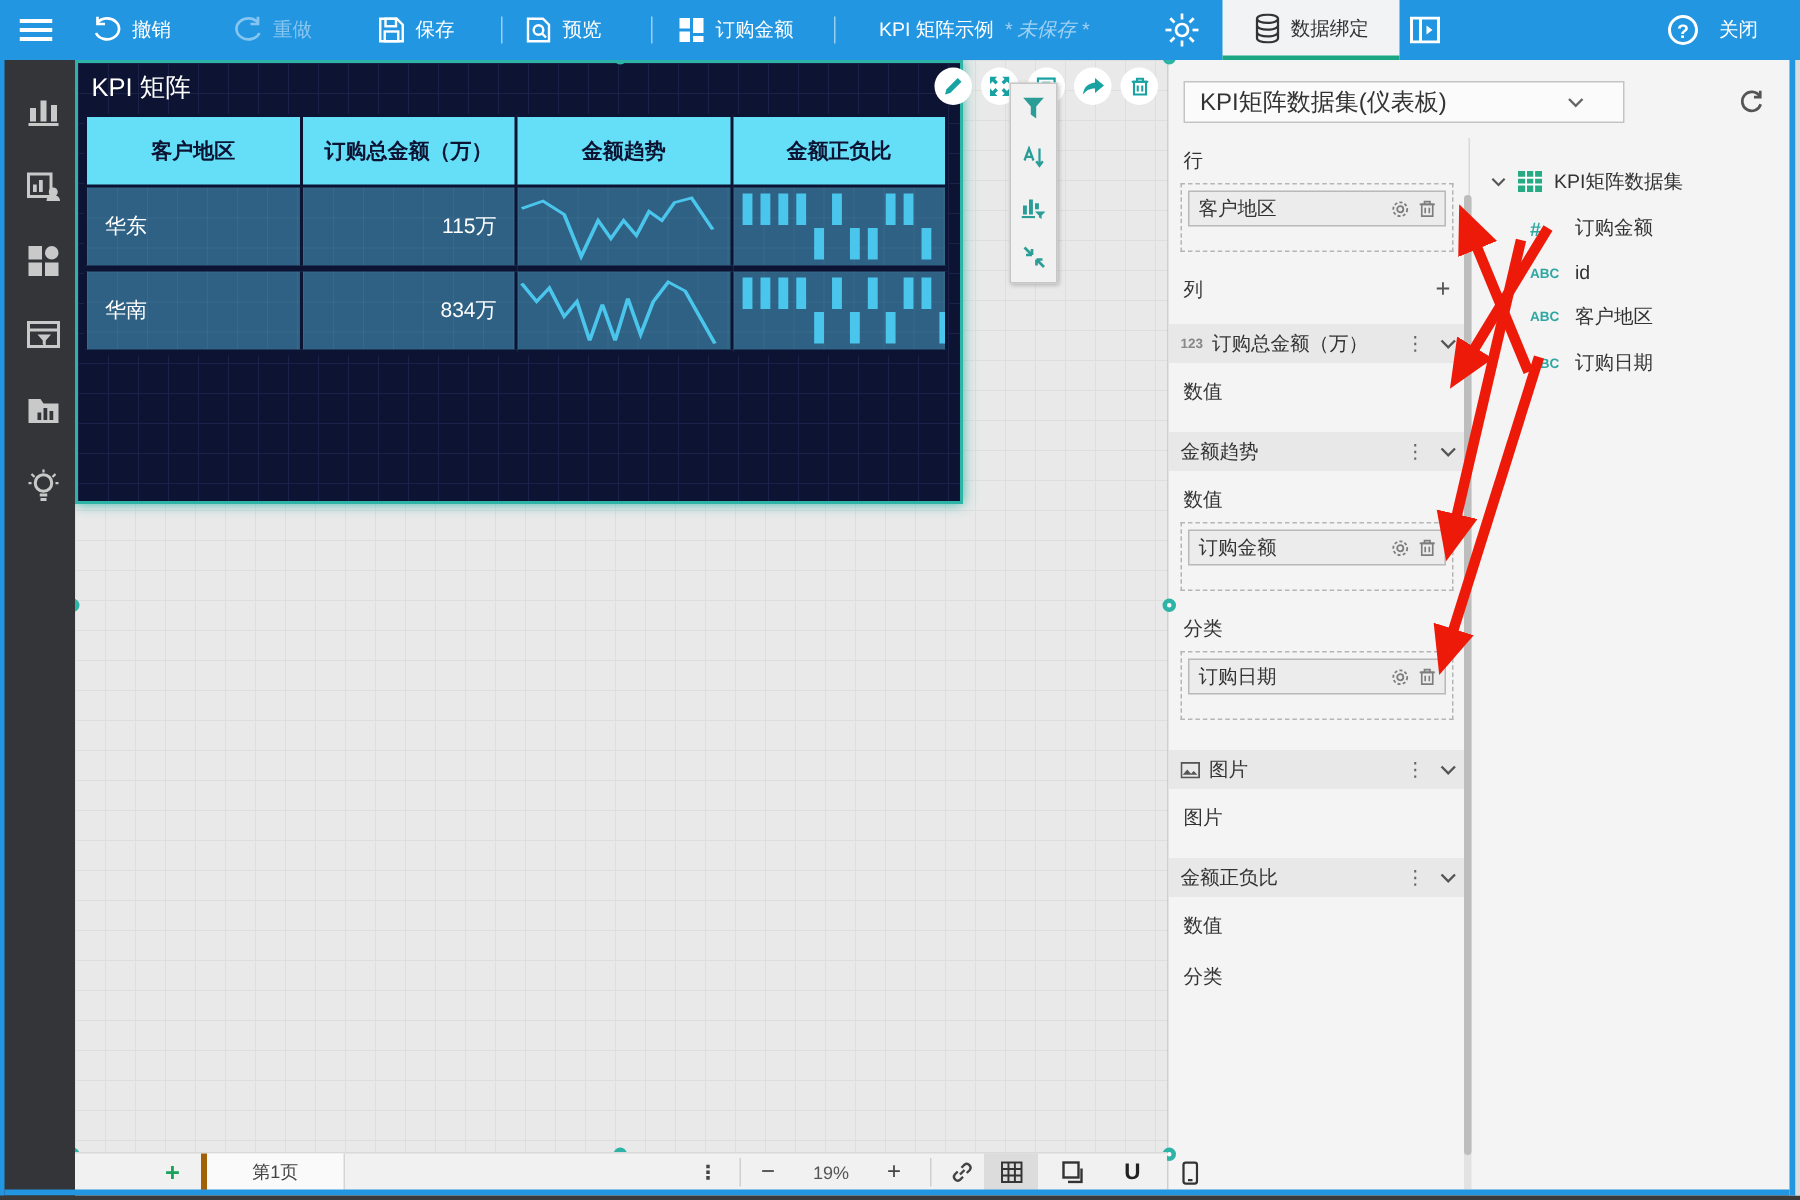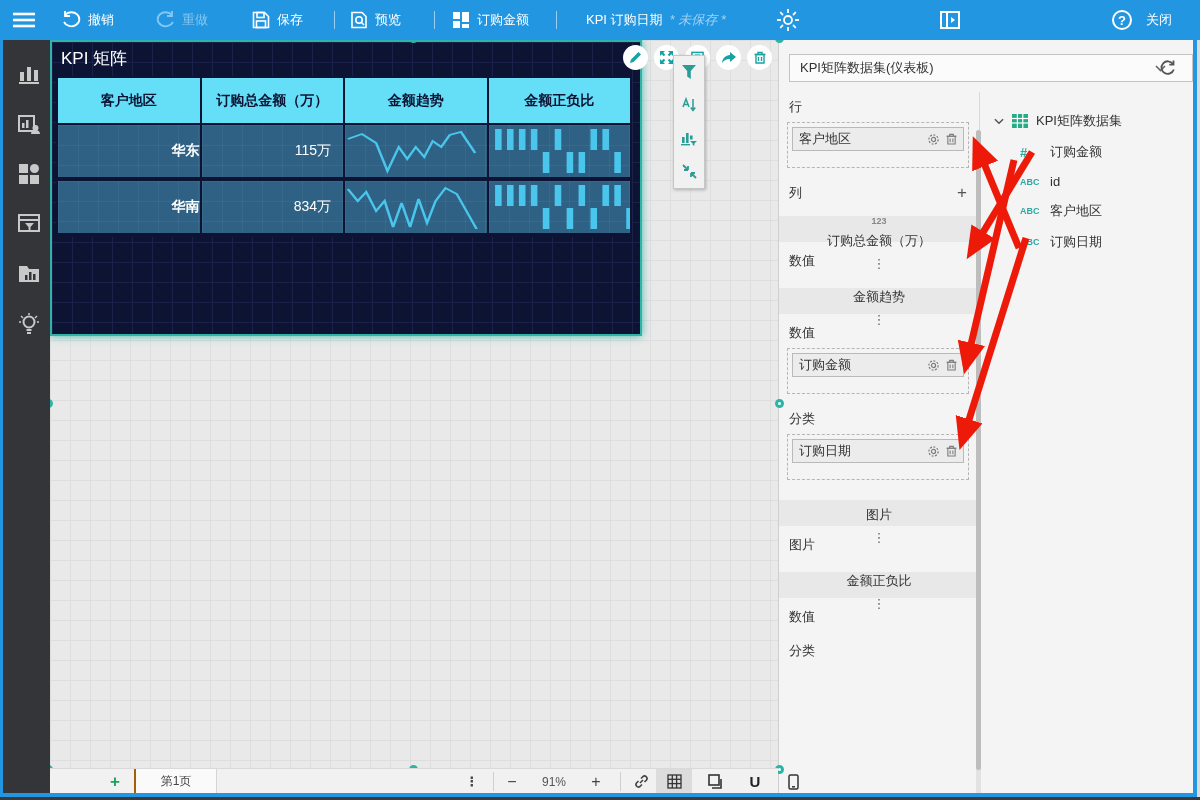--- a/index.html
+++ b/index.html
@@ -38,44 +38,44 @@
     background-size:20px 20px; }
   .handle { position:absolute; width:9px; height:9px; border-radius:50%; background:#fff; border:3px solid #2db4a6; z-index:6; }
   #widget-title { position:absolute; left:11px; top:7px; color:#fff; font-size:17px; }
   .wbtns { position:absolute; right:6px; top:5px; display:flex; gap:6px; }
   .wbtn { width:25px; height:25px; border-radius:50%; background:#fff; color:#19a2a2; display:flex; align-items:center; justify-content:center; cursor:pointer; }
   #ktable { position:absolute; left:6px; top:36px; width:576px; border-collapse:collapse; table-layout:fixed; }
   #ktable th { background:#65dff8; color:#0d1433; font-size:14px; height:47px; border:2px solid #0d1433; font-weight:bold; }
   #ktable td { height:55px; background:#2e6184; color:#fff; font-size:14px; border:2px solid #0d1433; border-bottom:4px solid #0d1433;
     background-image:linear-gradient(rgba(255,255,255,.05) 1px, transparent 1px),linear-gradient(90deg,rgba(255,255,255,.05) 1px, transparent 1px);
     background-size:20px 20px; }
-  .cell-l { padding-left:12px; text-align:right;font-weight:bold; }
+  .cell-l { padding-left:12px; text-align:left; }
   .cell-r { padding-right:12px; text-align:right; }
   .spark { width:100%; height:52px; display:block; }
 
   
   #minibar { left:623px; top:15px; width:32px; height:134px; background:#f1f1f1; border:1px solid #c6c6c6;
     box-shadow:1px 1px 3px rgba(0,0,0,.25); display:flex; flex-direction:column; align-items:center; justify-content:space-around; color:#2a9d96; }
   #minibar svg { cursor:pointer; }
 
   
   #rpanel { left:778px; top:40px; width:415px; height:753px; background:#f4f4f4; border-left:1px solid #cfcfcf; overflow:hidden; }
   #dataset-row { position:absolute; left:10px; top:14px; width:395px; height:28px; }
-  #dataset-select { position:absolute; left:0; top:0; width:404px; height:28px; background:#fbfbfb; border:1px solid #c4c4c4;
-    font-size:13px; color:#333; display:flex; align-items:center; padding:0 26px 0 10px; cursor:pointer; }
+  #dataset-select { position:absolute; left:0; top:0; width:294px; height:28px; background:#fbfbfb; border:1px solid #c4c4c4;
+    font-size:16px; color:#333; display:flex; align-items:center; padding:0 26px 0 10px; cursor:pointer; }
   .panel-cols { position:absolute; left:0; top:52px; width:415px; height:701px; display:flex; }
   #bind-col { width:200px; padding:2px 10px 0 8px; position:relative; }
   #bind-scrollbar { position:absolute; left:197px; top:38px; width:5px; height:668px; background:#e2e2e2; border-radius:3px; }
   #bind-thumb { position:absolute; left:0; top:0; width:5px; height:640px; background:#bdbdbd; border-radius:3px; }
   #col-divider { width:1px; background:#d8d8d8; }
   #fields-col { flex:1; padding:4px 10px 0 12px; }
 
   .slot-label { font-size:13px; color:#333; margin:10px 0 6px 2px; }
   .sec-hd { margin:14px -10px 0 -8px; height:26px; background:#e8e8e8; display:flex; align-items:center;
-    padding:0 8px; font-size:13px; color:#333; gap:6px;flex-direction:column; }
+    padding:0 8px; font-size:13px; color:#333; gap:6px; }
   .sec-hd .grow { flex:1; }
   .kebab { color:#666; font-size:13px; cursor:pointer; padding:0 4px; }
   .dropzone { border:1px dashed #b5b5b5; padding:4px 4px 16px 4px; }
   .dropzone.empty { padding:0; height:40px; display:flex; align-items:center; justify-content:center; color:#aaa; font-size:13px; }
   .chip { height:24px; background:#ececec; border:1px solid #b9b9b9; display:flex; align-items:center;
     font-size:13px; color:#333; padding:0 6px; gap:6px; cursor:grab; }
   .chip .grow { flex:1; overflow:hidden; white-space:nowrap; }
   .chip svg { color:#7d7d7d; cursor:pointer; flex:none; }
   .colrow { display:flex; align-items:center; margin:16px 2px 0 2px; }
   .colrow .grow { flex:1; }
@@ -88,21 +88,21 @@
   #search-box input { border:none; background:transparent; outline:none; font-size:13px; color:#666; width:140px; font-family:inherit; }
   .tree-root { display:flex; align-items:center; gap:8px; margin:16px 0 0 2px; font-size:13px; color:#333; cursor:pointer; }
   .field-item { display:flex; align-items:center; gap:8px; margin:13px 0 0 28px; font-size:13px; color:#333; cursor:grab; }
   .ftype { color:#2fa8a2; font-size:9px; font-weight:bold; width:22px; flex:none; }
   .ftype.hash { font-size:13px; }
 
   
   #bottombar { left:50px; top:768px; width:728px; height:25px; background:#f1f1f1; border-top:1px solid #d9d9d9; z-index:25; }
   .bbi { position:absolute; top:0; height:25px; display:flex; align-items:center; justify-content:center; font-size:13px; color:#444; cursor:pointer; }
   .bb-sep { position:absolute; top:3px; width:1px; height:19px; background:#cfcfcf; }
-  #page-tab { left:84px; width:83px; background:#fafafa; border-left:2px solid #a16207; border-right:1px solid #d5d5d5; font-size:12px; }
+  #page-tab { left:84px; width:96px; background:#fafafa; border-left:4px solid #a16207; border-right:1px solid #d5d5d5; font-size:12px; }
   #grid-btn { left:606px; width:36px; background:#dcdcdc; }
   
   #frame-bottom-blue { left:3px; top:793px; width:1190px; height:4px; background:#2396e2; z-index:40; }
   #frame-bottom-dark { left:0; top:797px; width:1200px; height:3px; background:#3a3a3a; z-index:40; }
   #frame-right-blue { left:1193px; top:40px; width:4px; height:757px; background:#2396e2; z-index:40; }
   #frame-right-gray { left:1197px; top:40px; width:3px; height:757px; background:#dcdcdc; z-index:40; }
 
   
   #arrows { left:0; top:0; width:1200px; height:800px; pointer-events:none; z-index:60; }
 </style>
@@ -157,37 +157,46 @@
       <svg width="18" height="18" viewBox="0 0 18 18" fill="#fff">
           <rect x="1" y="1" width="7" height="7"></rect>
           <rect x="10" y="1" width="7" height="10"></rect>
           <rect x="1" y="10" width="7" height="7"></rect>
           <rect x="10" y="13" width="7" height="4"></rect>
         </svg>
       <span>订购金额</span>
     </div>
     <div class="tb-sep" style="left:556px"></div>
     <div class="tbi" style="left:586px">
-      <span>KPI 订购日期</span>
+      <span>KPI 矩阵示例</span>
       <span class="unsaved">* 未保存 *</span>
     </div>
     <div class="tbi" style="left:776px">
       <svg width="24" height="24" viewBox="0 0 24 24" fill="none" stroke="#fff" stroke-width="1.8">
           <circle cx="12" cy="12" r="4"></circle>
           <g>
             <line x1="12" y1="1" x2="12" y2="5"></line>
             <line x1="12" y1="19" x2="12" y2="23"></line>
             <line x1="1" y1="12" x2="5" y2="12"></line>
             <line x1="19" y1="12" x2="23" y2="12"></line>
             <line x1="4.2" y1="4.2" x2="7" y2="7"></line>
             <line x1="17" y1="17" x2="19.8" y2="19.8"></line>
             <line x1="19.8" y1="4.2" x2="17" y2="7"></line>
             <line x1="7" y1="17" x2="4.2" y2="19.8"></line>
           </g>
         </svg>
+    </div>
+    <div class="tbi" id="tab-binding">
+      <svg width="18" height="20" viewBox="0 0 18 20" fill="none" stroke="#333" stroke-width="1.5">
+          <ellipse cx="9" cy="3.5" rx="7" ry="2.8"></ellipse>
+          <path d="M2 3.5 v13 c0 1.6 3.1 2.8 7 2.8 s7-1.2 7-2.8 v-13"></path>
+          <path d="M2 8 c0 1.6 3.1 2.8 7 2.8 s7-1.2 7-2.8"></path>
+          <path d="M2 12.5 c0 1.6 3.1 2.8 7 2.8 s7-1.2 7-2.8"></path>
+        </svg>
+      <span>数据绑定</span>
     </div>
     <div class="tbi" style="left:940px">
       <svg width="20" height="18" viewBox="0 0 20 18" fill="none" stroke="#fff" stroke-width="2">
           <rect x="1" y="1" width="18" height="16"></rect>
           <line x1="7" y1="1" x2="7" y2="17"></line>
           <path d="M11 6 l4 3 -4 3 z" fill="#fff" stroke="none"></path>
         </svg>
     </div>
     <div class="tbi" style="left:1112px">
       <div class="help-circle">
@@ -546,21 +555,21 @@
         <span>第1页</span>
       </div>
     <div class="bbi" style="left:412px;width:20px;font-weight:bold">
         <span>⋮</span>
       </div>
     <div class="bb-sep" style="left:443px"></div>
     <div class="bbi" style="left:450px;width:24px;font-size:16px">
         <span>−</span>
       </div>
     <div class="bbi" style="left:482px;width:44px;font-size:12px;color:#555">
-        <span>91%</span>
+        <span>19%</span>
       </div>
     <div class="bbi" style="left:534px;width:24px;font-size:16px">
         <span>+</span>
       </div>
     <div class="bb-sep" style="left:570px"></div>
     <div class="bbi" style="left:578px;width:26px">
       <svg width="15" height="15" viewBox="0 0 15 15" fill="none" stroke="#444" stroke-width="1.6">
           <path d="M6 9 L9 6"></path>
           <path d="M7 4.5 l2-2 a2.5 2.5 0 0 1 3.5 3.5 l-2 2"></path>
           <path d="M8 10.5 l-2 2 a2.5 2.5 0 0 1 -3.5-3.5 l2-2"></path>

